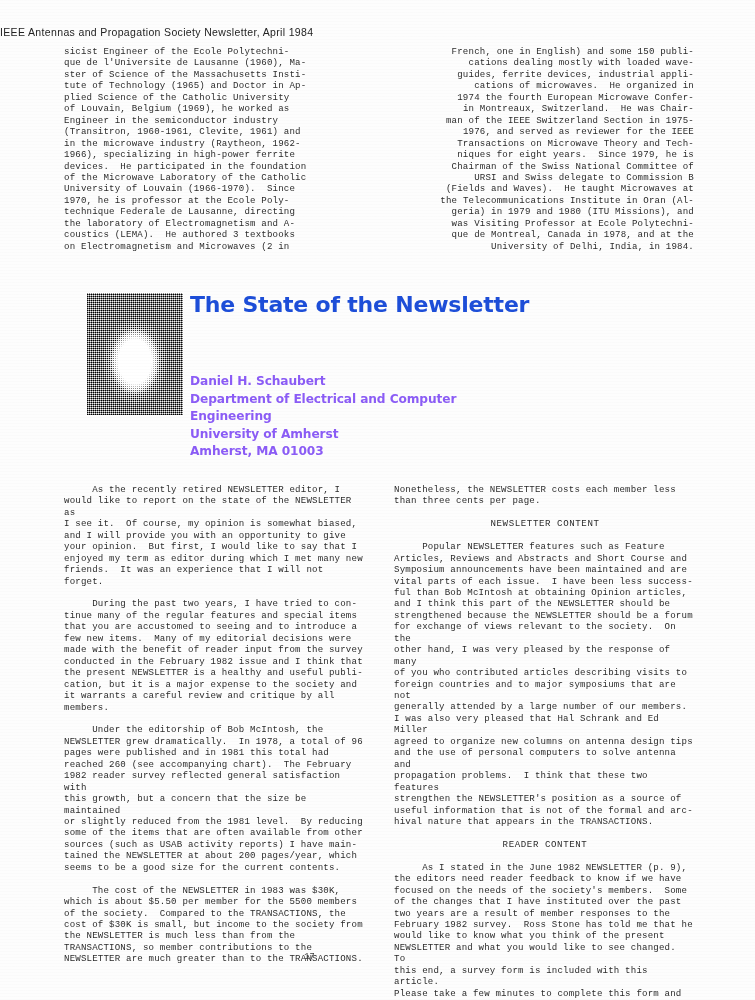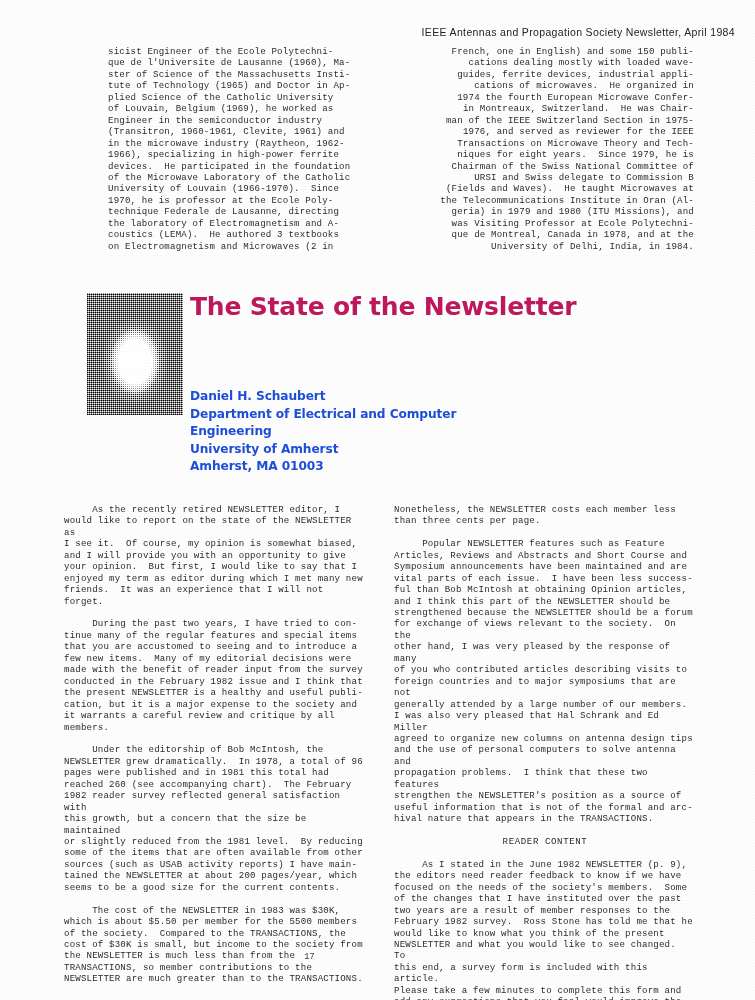--- a/index.html
+++ b/index.html
@@ -21,21 +21,21 @@
     inset: 0;
     background: #fdfdfd;
   }
 
   
   .running-head {
     position: absolute;
     top: 26px;
     left: 0;
     width: 735px;
-    text-align: right;
+    text-align: left;
     font-family: "Liberation Sans", sans-serif;
     font-size: 10.5px;
     letter-spacing: 0.35px;
     color: #232323;
     white-space: nowrap;
   }
 
   
   .mono {
     font-family: "Liberation Mono", "DejaVu Sans Mono", monospace;
@@ -52,21 +52,21 @@
     top: 46px;
     left: 0;
     width: 755px;
     height: 230px;
   }
   .bio-col {
     position: absolute;
     top: 0;
     width: 300px;
   }
-  .bio-col.left  { left: 64px; margin-left: 44px; }
+  .bio-col.left  { left: 64px; }
   .bio-col.right { left: 394px; text-align: right; }
 
   
   .article-head {
     position: absolute;
     top: 292px;
     left: 0;
     width: 755px;
     height: 190px;
   }
@@ -99,43 +99,43 @@
     mix-blend-mode: screen;
     opacity: 0.85;
   }
 
   .article-title {
     position: absolute;
     left: 190px;
     top: 0px;
     font-family: "DejaVu Sans", sans-serif;
     font-weight: bold;
-    font-size: 25px;
+    font-size: 22px;
     letter-spacing: -0.2px;
-    color: #be185d;
+    color: #1d4ed8;
     white-space: nowrap;
   }
 
   .byline {
     position: absolute;
     left: 190px;
-    top: 96px;
+    top: 81px;
     font-family: "DejaVu Sans", sans-serif;
     font-weight: bold;
     font-size: 12.2px;
     line-height: 17.5px;
-    color: #1d4ed8;
+    color: #8b5cf6;
     letter-spacing: -0.1px;
     white-space: pre-line;
   }
 
   
   .body-cols {
     position: absolute;
-    top: 504px;
+    top: 484px;
     left: 0;
     width: 755px;
     height: 470px;
   }
   .body-col {
     position: absolute;
     top: 0;
     width: 302px;
   }
   .body-col.left  { left: 64px; }
@@ -271,20 +271,21 @@
 of the society.  Compared to the TRANSACTIONS, the
 cost of $30K is small, but income to the society from
 the NEWSLETTER is much less than from the
 TRANSACTIONS, so member contributions to the
 NEWSLETTER are much greater than to the TRANSACTIONS.</p>
     </div>
 
     <div class="body-col right">
       <p class="mono para">Nonetheless, the NEWSLETTER costs each member less
 than three cents per page.</p>
+      <div class="sec-head">NEWSLETTER CONTENT</div>
       <p class="mono para">     Popular NEWSLETTER features such as Feature
 Articles, Reviews and Abstracts and Short Course and
 Symposium announcements have been maintained and are
 vital parts of each issue.  I have been less success-
 ful than Bob McIntosh at obtaining Opinion articles,
 and I think this part of the NEWSLETTER should be
 strengthened because the NEWSLETTER should be a forum
 for exchange of views relevant to the society.  On the
 other hand, I was very pleased by the response of many
 of you who contributed articles describing visits to

